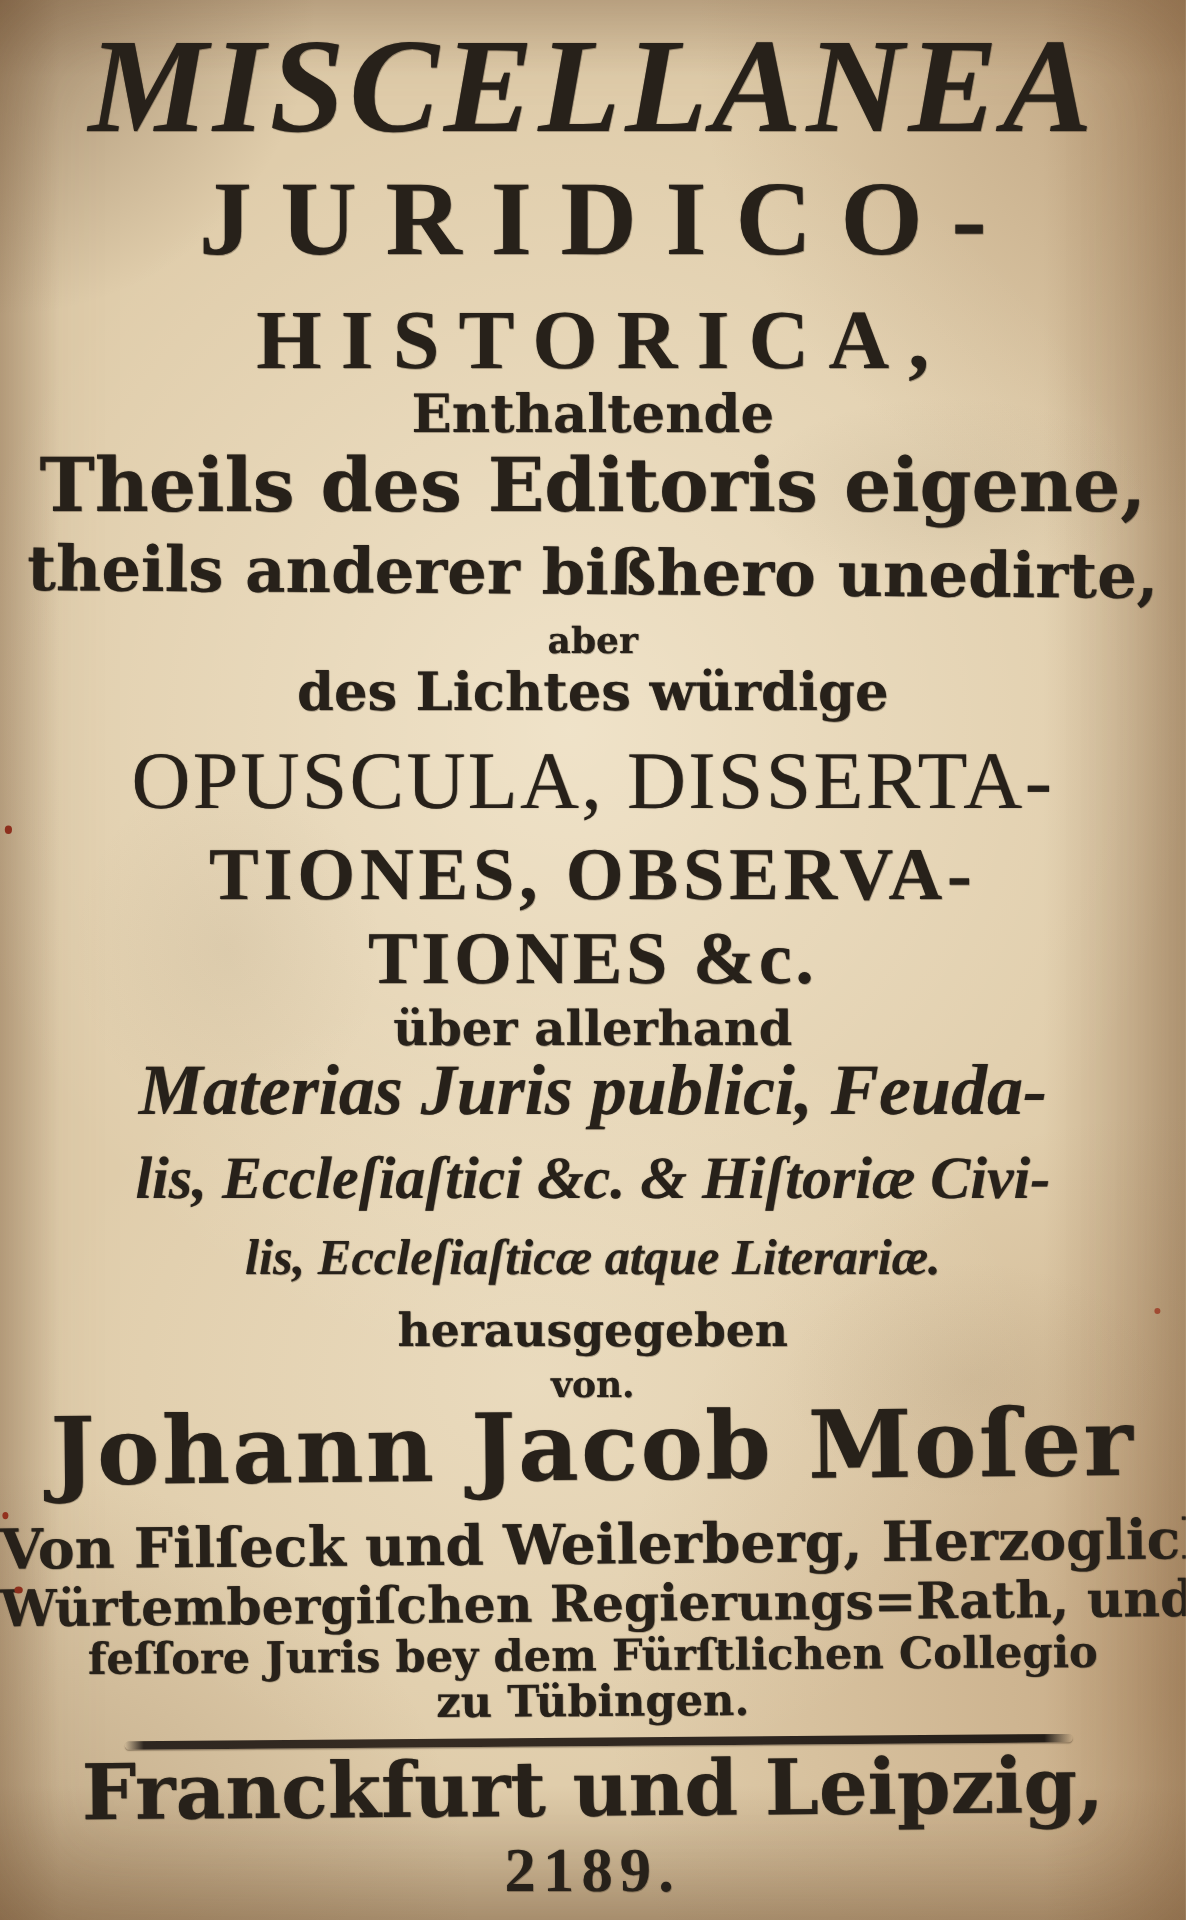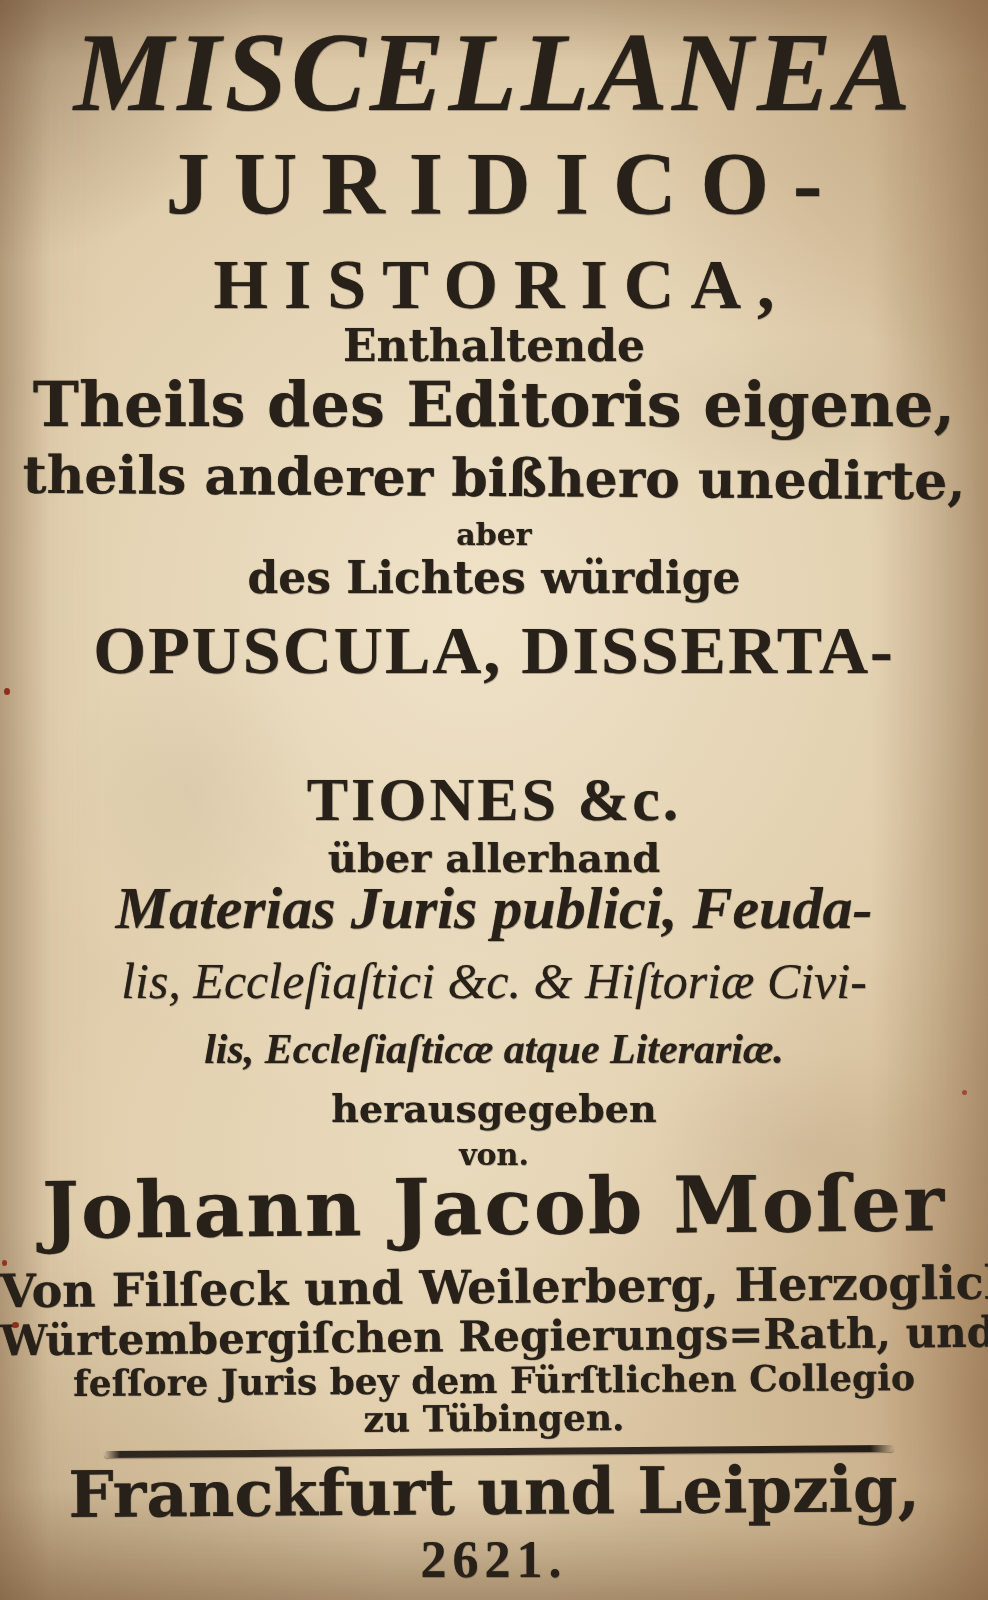--- a/index.html
+++ b/index.html
@@ -21,25 +21,25 @@
   }
   .line{
     position:absolute;left:0;right:0;text-align:center;line-height:1;
     color:#27211a;white-space:nowrap;
     text-shadow:0 0 1px rgba(46,36,24,0.55), 0.6px 0.6px 0 rgba(46,36,24,0.28);
   }
   
   .t-main   {top:16px;  font-family:"Liberation Serif",serif;font-style:italic;font-weight:bold;font-size:112px;letter-spacing:4px;}
   .t-jur    {top:140px; font-family:"Liberation Serif",serif;font-weight:bold;font-size:88px;letter-spacing:24px;text-indent:24px;}
   .t-hist   {top:238px; font-family:"Liberation Serif",serif;font-weight:bold;font-size:70px;letter-spacing:16px;text-indent:16px;margin-top:12px;}
-  .t-opus   {top:616px; font-family:"Liberation Serif",serif;font-weight:bold;font-size:68px;letter-spacing:2px;}
+  .t-opus   {top:616px; font-family:"Liberation Serif",serif;font-weight:normal;font-size:68px;letter-spacing:2px;}
   .t-tio1   {top:698px; font-family:"Liberation Serif",serif;font-weight:bold;font-size:62px;letter-spacing:4px;}
   .t-tio2   {top:768px; font-family:"Liberation Serif",serif;font-weight:bold;font-size:62px;letter-spacing:3px;}
   .t-mat    {top:878px; font-family:"Liberation Serif",serif;font-style:italic;font-weight:bold;font-size:60px;}
-  .t-eccl1  {top:956px; font-family:"Liberation Serif",serif;font-style:italic;font-weight:normal;font-size:50px;}
+  .t-eccl1  {top:956px; font-family:"Liberation Serif",serif;font-style:italic;font-weight:bold;font-size:50px;}
   .t-eccl2  {top:1028px;font-family:"Liberation Serif",serif;font-style:italic;font-weight:bold;font-size:42px;}
   
   .f        {font-family:"DejaVu Serif",serif;font-weight:bold;}
   .t-enth   {top:324px; font-size:44px;}
   .t-theils {top:374px; font-size:62px;}
   .t-theils2{top:452px; font-size:52px;transform:rotate(0.4deg);}
   .t-aber   {top:520px; font-size:30px;}
   .t-licht  {top:556px; font-size:44px;}
   .t-ueber  {top:838px; font-size:40px;}
   .t-herausg{top:1090px;font-size:38px;}
@@ -81,36 +81,37 @@
 
   <div class="line t-main">MISCELLANEA</div>
   <div class="line t-jur">JURIDICO-</div>
   <div class="line t-hist">HISTORICA,</div>
   <div class="line f t-enth">Enthaltende</div>
   <div class="line f t-theils">Theils des Editoris eigene,</div>
   <div class="line f t-theils2">theils anderer bißhero unedirte,</div>
   <div class="line f t-aber">aber</div>
   <div class="line f t-licht">des Lichtes würdige</div>
   <div class="line t-opus">OPUSCULA, DISSERTA-</div>
+  <div class="line t-tio1">TIONES, OBSERVA-</div>
   <div class="line t-tio2">TIONES &amp;c.</div>
   <div class="line f t-ueber">über allerhand</div>
   <div class="line t-mat">Materias Juris publici, Feuda-</div>
   <div class="line t-eccl1">lis, Eccleſiaſtici &amp;c. &amp; Hiſtoriæ Civi-</div>
   <div class="line t-eccl2">lis, Eccleſiaſticæ atque Literariæ.</div>
   <div class="line f t-herausg">herausgegeben</div>
   <div class="line f t-von">von.</div>
   <div class="line f t-moser">Johann Jacob Moſer</div>
   <div class="line f t-filseck">Von Filſeck und Weilerberg, Herzoglich-</div>
   <div class="line f t-wuert">Würtembergiſchen Regierungs=Rath, und Pro-</div>
   <div class="line f t-fessore">feſſore Juris bey dem Fürſtlichen Collegio</div>
   <div class="line f t-tueb">zu Tübingen.</div>
 
   <div class="rule"></div>
 
   <div class="line f t-franck">Franckfurt und Leipzig,</div>
-  <div class="line t-year">2621.</div>
+  <div class="line t-year">2189.</div>
 
   <div class="speck speck-1"></div>
   <div class="speck speck-2"></div>
   <div class="speck speck-3"></div>
   <div class="speck speck-4"></div>
 
 </div>
 
 </body></html>

